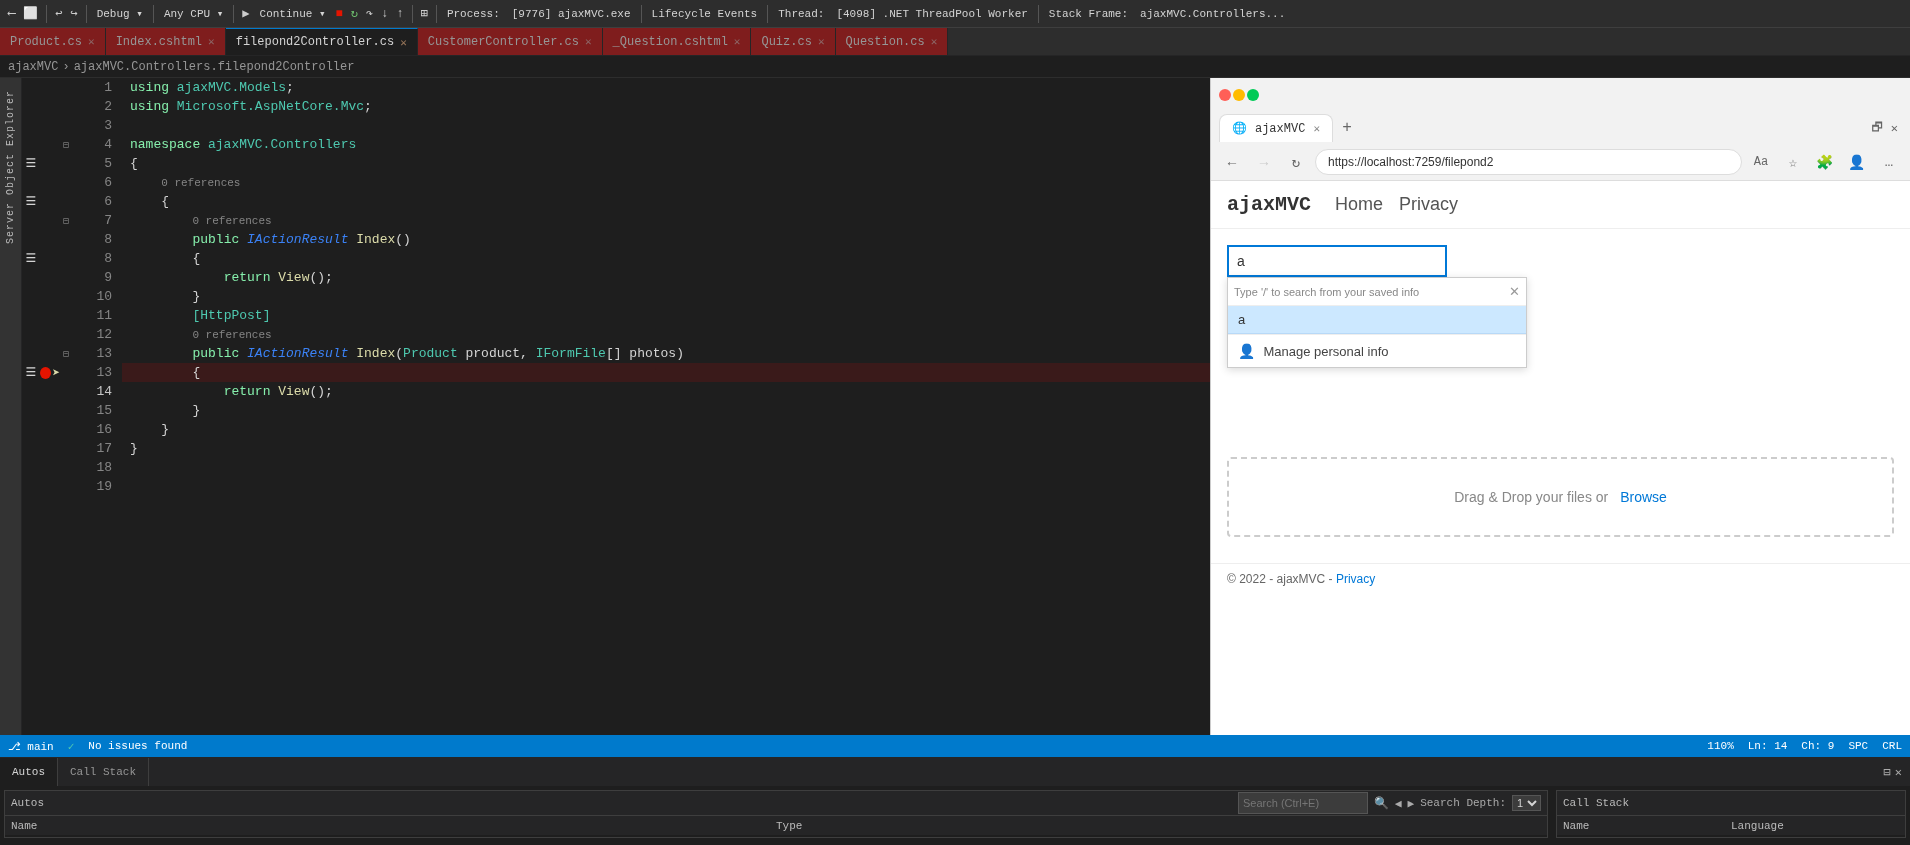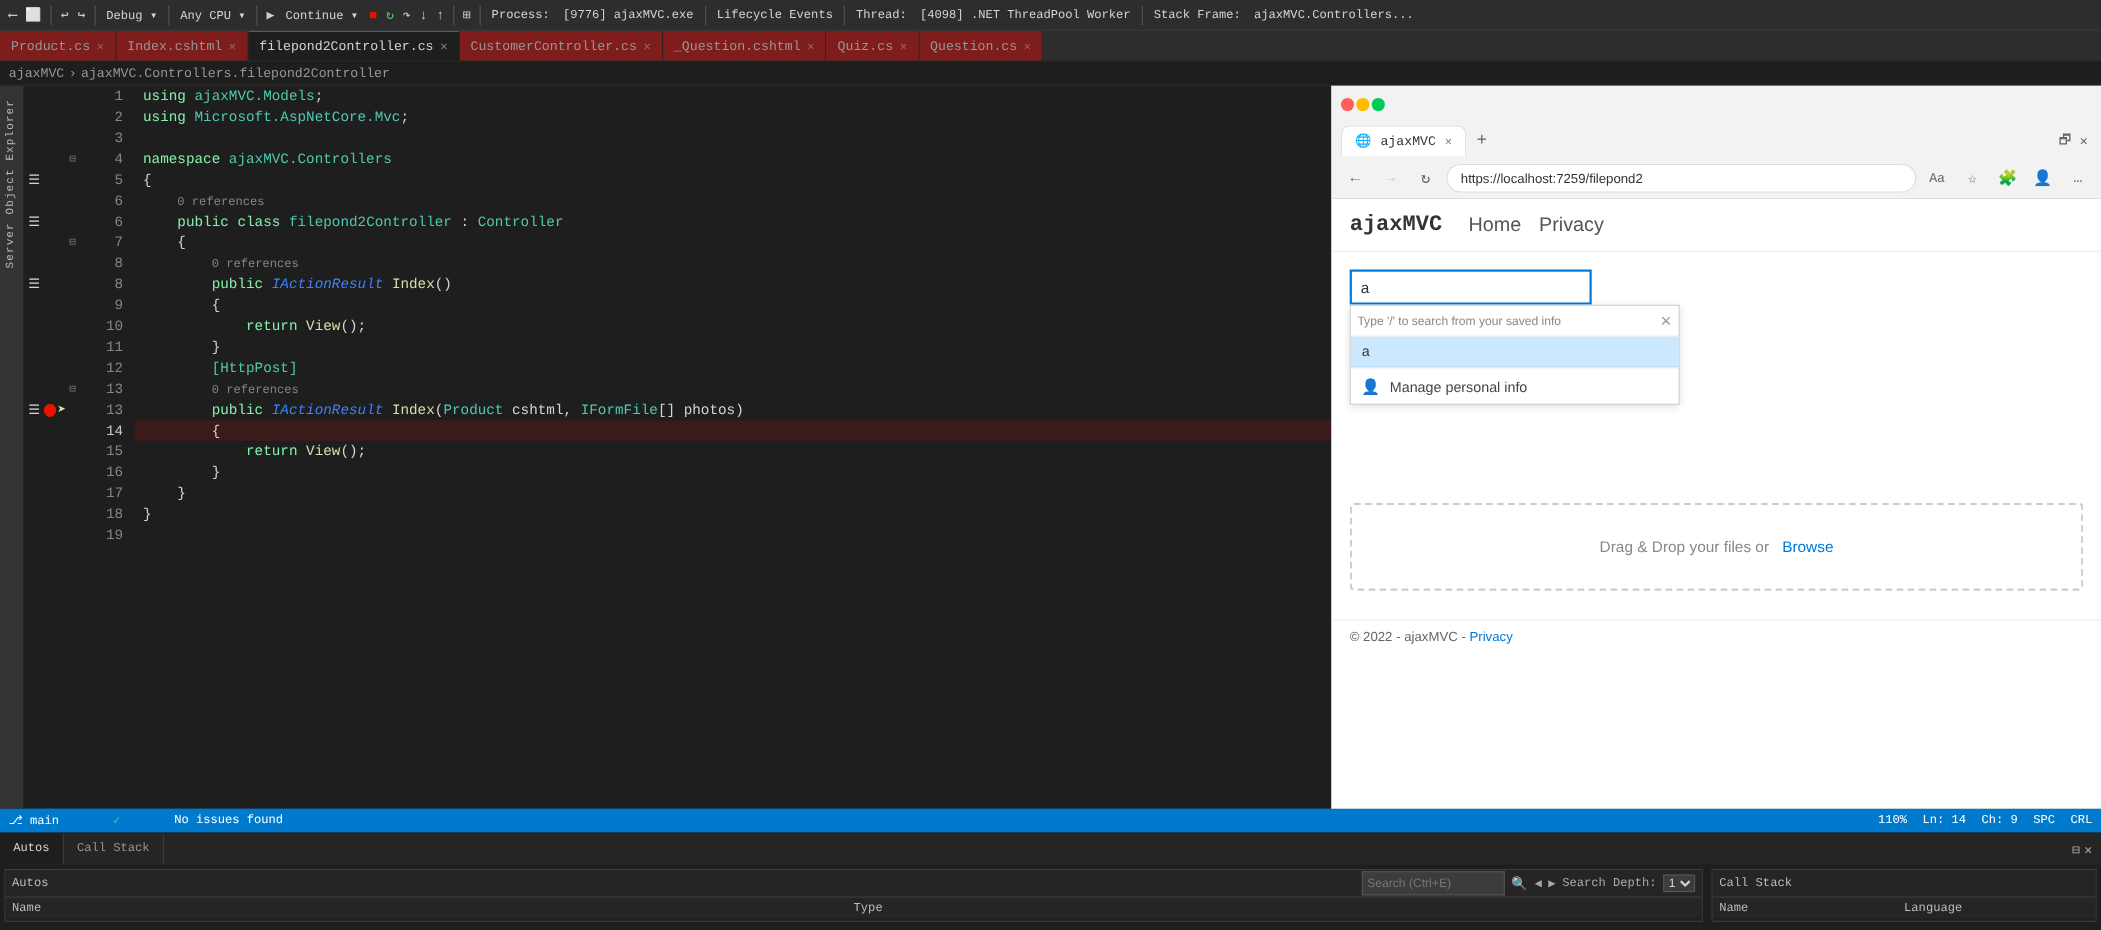--- a/index.html
+++ b/index.html
@@ -149,21 +149,20 @@
 
     
     .status-bar {
       display: flex;
       align-items: center;
       background: #007acc;
       height: 22px;
       padding: 0 8px;
       font-size: 11px;
       color: #fff;
-      gap: 35px;
     }
     .status-item { margin-right: 14px; white-space: nowrap; }
     .status-right { margin-left: auto; display: flex; gap: 14px; }
 
     
     .bottom-panel {
       height: 85px;
       background: #1e1e1e;
       border-top: 1px solid #252526;
       display: flex;
@@ -697,30 +696,29 @@
       <div class="line-num">19</div>
     </div>
 
     <div class="code-area">
       <div class="code-line"><span class="kw">using </span><span class="cls">ajaxMVC.Models</span><span class="punct">;</span></div>
       <div class="code-line"><span class="kw">using </span><span class="cls">Microsoft.AspNetCore.Mvc</span><span class="punct">;</span></div>
       <div class="code-line">&nbsp;</div>
       <div class="code-line"><span class="kw">namespace </span><span class="cls">ajaxMVC.Controllers</span></div>
       <div class="code-line"><span class="punct">{</span></div>
       <div class="code-line">&nbsp;&nbsp;&nbsp;&nbsp;<span class="ref-info">0 references</span></div>
-      <div class="code-line">&nbsp;&nbsp;&nbsp;&nbsp;<span class="kw">public </span><span class="kw">class </span><span class="cls">filepond2Controller</span><span class="punct"> : </span><span class="cls">Controller</span></div>
       <div class="code-line">&nbsp;&nbsp;&nbsp;&nbsp;<span class="punct">{</span></div>
       <div class="code-line">&nbsp;&nbsp;&nbsp;&nbsp;&nbsp;&nbsp;&nbsp;&nbsp;<span class="ref-info">0 references</span></div>
       <div class="code-line">&nbsp;&nbsp;&nbsp;&nbsp;&nbsp;&nbsp;&nbsp;&nbsp;<span class="kw">public </span><span class="iface">IActionResult </span><span class="fn">Index</span><span class="punct">()</span></div>
       <div class="code-line">&nbsp;&nbsp;&nbsp;&nbsp;&nbsp;&nbsp;&nbsp;&nbsp;<span class="punct">{</span></div>
       <div class="code-line">&nbsp;&nbsp;&nbsp;&nbsp;&nbsp;&nbsp;&nbsp;&nbsp;&nbsp;&nbsp;&nbsp;&nbsp;<span class="kw">return </span><span class="fn">View</span><span class="punct">();</span></div>
       <div class="code-line">&nbsp;&nbsp;&nbsp;&nbsp;&nbsp;&nbsp;&nbsp;&nbsp;<span class="punct">}</span></div>
       <div class="code-line">&nbsp;&nbsp;&nbsp;&nbsp;&nbsp;&nbsp;&nbsp;&nbsp;<span class="cls">[HttpPost]</span></div>
       <div class="code-line">&nbsp;&nbsp;&nbsp;&nbsp;&nbsp;&nbsp;&nbsp;&nbsp;<span class="ref-info">0 references</span></div>
-      <div class="code-line">&nbsp;&nbsp;&nbsp;&nbsp;&nbsp;&nbsp;&nbsp;&nbsp;<span class="kw">public </span><span class="iface">IActionResult </span><span class="fn">Index</span><span class="punct">(</span><span class="cls">Product</span><span> cshtml, </span><span class="cls">IFormFile</span><span class="punct">[] photos)</span></div>
+      <div class="code-line">&nbsp;&nbsp;&nbsp;&nbsp;&nbsp;&nbsp;&nbsp;&nbsp;<span class="kw">public </span><span class="iface">IActionResult </span><span class="fn">Index</span><span class="punct">(</span><span class="cls">Product</span><span> product, </span><span class="cls">IFormFile</span><span class="punct">[] photos)</span></div>
       <div class="code-line breakpoint-line">&nbsp;&nbsp;&nbsp;&nbsp;&nbsp;&nbsp;&nbsp;&nbsp;<span class="punct">{</span></div>
       <div class="code-line">&nbsp;&nbsp;&nbsp;&nbsp;&nbsp;&nbsp;&nbsp;&nbsp;&nbsp;&nbsp;&nbsp;&nbsp;<span class="kw">return </span><span class="fn">View</span><span class="punct">();</span></div>
       <div class="code-line">&nbsp;&nbsp;&nbsp;&nbsp;&nbsp;&nbsp;&nbsp;&nbsp;<span class="punct">}</span></div>
       <div class="code-line">&nbsp;&nbsp;&nbsp;&nbsp;<span class="punct">}</span></div>
       <div class="code-line"><span class="punct">}</span></div>
       <div class="code-line">&nbsp;</div>
     </div>
   </div>
 
   <div class="browser-panel">

